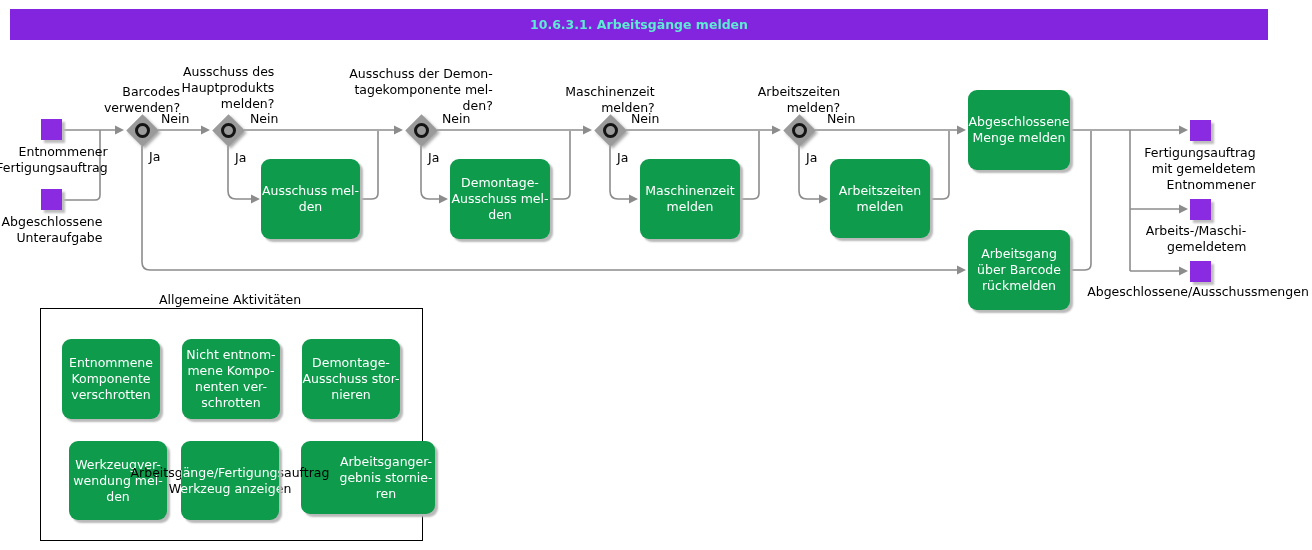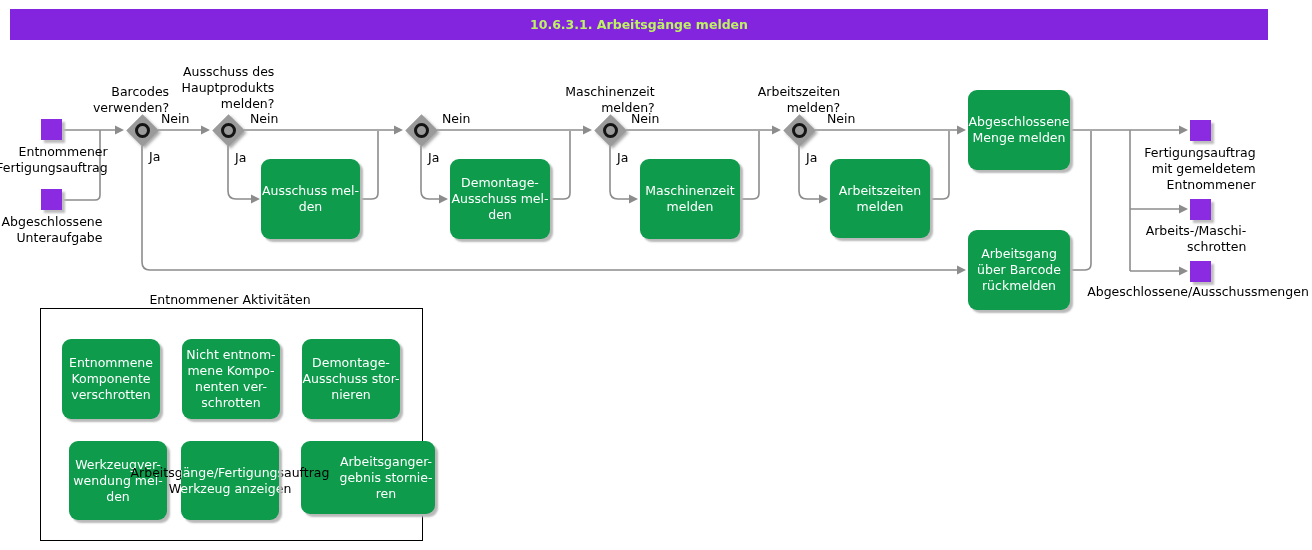--- a/index.html
+++ b/index.html
@@ -5,21 +5,21 @@
   html,body{margin:0;padding:0;background:#fff;}
   #stage{
     position:relative;width:1312px;height:550px;overflow:hidden;background:#fff;
     font-family:"DejaVu Sans","Liberation Sans",sans-serif;
     font-size:12.5px;line-height:16px;color:#000;
   }
   #connectors{position:absolute;left:0;top:0;pointer-events:none;}
   .titlebar{
     position:absolute;left:10px;top:9px;width:1258px;height:31px;
     display:flex;align-items:center;justify-content:center;
-    color:#bef264;font-weight:bold;
+    color:#5eead4;font-weight:bold;
   }
   .act{
     position:absolute;border-radius:9px;color:#fff;
     display:flex;align-items:center;justify-content:center;text-align:center;
     white-space:pre-line;box-shadow:3px 3px 2px #b9b9b9;
   }
   .psq{position:absolute;width:21px;height:21px;box-shadow:3px 3px 2px #bdbdbd;}
   .lbl{position:absolute;text-align:right;white-space:pre-line;transform:translateX(-50%);width:max-content;}
   .slbl{position:absolute;white-space:nowrap;}
   .gw{position:absolute;width:32px;height:32px;filter:drop-shadow(2px 2px 1.5px #a8a8a8);}
@@ -85,39 +85,42 @@
   <div class="lbl" style="left:52px;top:144px;">Entnommener
 Fertigungsauftrag</div>
   <div class="psq" style="left:41px;top:189px;background:#8A2BE2;"></div>
   <div class="lbl" style="left:52px;top:214px;">Abgeschlossene
 Unteraufgabe</div>
 
   <div class="gw" style="left:126px;top:114px;">
     <div class="dia"></div>
       <div class="circ"></div>
   </div>
-  <div class="lbl" style="left:131px;top:84px;">Barcodes
+  <div class="lbl" style="left:142px;top:84px;">Barcodes
 verwenden?</div>
   <div class="slbl" style="left:161px;top:111px;">Nein</div>
   <div class="slbl" style="left:149px;top:149px;">Ja</div>
 
   <div class="gw" style="left:212px;top:114px;">
     <div class="dia"></div>
       <div class="circ"></div>
   </div>
   <div class="lbl" style="left:228px;top:64px;">Ausschuss des
 Hauptprodukts
 melden?</div>
   <div class="slbl" style="left:250px;top:111px;">Nein</div>
   <div class="slbl" style="left:235px;top:150px;">Ja</div>
 
   <div class="gw" style="left:405px;top:114px;">
     <div class="dia"></div>
       <div class="circ"></div>
   </div>
+  <div class="lbl" style="left:421px;top:66px;">Ausschuss der Demon-
+tagekomponente mel-
+den?</div>
   <div class="slbl" style="left:442px;top:111px;">Nein</div>
   <div class="slbl" style="left:428px;top:150px;">Ja</div>
 
   <div class="gw" style="left:594px;top:114px;">
     <div class="dia"></div>
       <div class="circ"></div>
   </div>
   <div class="lbl" style="left:610px;top:84px;">Maschinenzeit
 melden?</div>
   <div class="slbl" style="left:631px;top:111px;">Nein</div>
@@ -146,25 +149,25 @@
   <div class="act" style="left:968px;top:230px;width:102px;height:80px;background:#0E9B4C;">Arbeitsgang
 über Barcode
 rückmelden</div>
 
   <div class="psq" style="left:1190px;top:120px;background:#8A2BE2;"></div>
   <div class="lbl" style="left:1200px;top:145px;">Fertigungsauftrag
 mit gemeldetem
 Entnommener</div>
   <div class="psq" style="left:1190px;top:199px;background:#8A2BE2;"></div>
   <div class="lbl" style="left:1196px;top:223px;">Arbeits-/Maschi-
-schrotten</div>
+gemeldetem</div>
   <div class="psq" style="left:1190px;top:261px;background:#8A2BE2;"></div>
   <div class="lbl" style="left:1198px;top:284px;">Abgeschlossene/Ausschussmengen</div>
 
-  <div class="lbl" style="left:230px;top:292px;">Entnommener Aktivitäten</div>
+  <div class="lbl" style="left:230px;top:292px;">Allgemeine Aktivitäten</div>
   <div class="groupbox"></div>
 
   <div class="act" style="left:182px;top:339px;width:98px;height:80px;background:#0E9B4C;">Nicht entnom-
 mene Kompo-
 nenten ver-
 schrotten</div>
   <div class="act" style="left:62px;top:339px;width:98px;height:80px;background:#0E9B4C;">Entnommene
 Komponente
 verschrotten</div>
   <div class="act" style="left:302px;top:339px;width:98px;height:80px;background:#0E9B4C;">Demontage-

